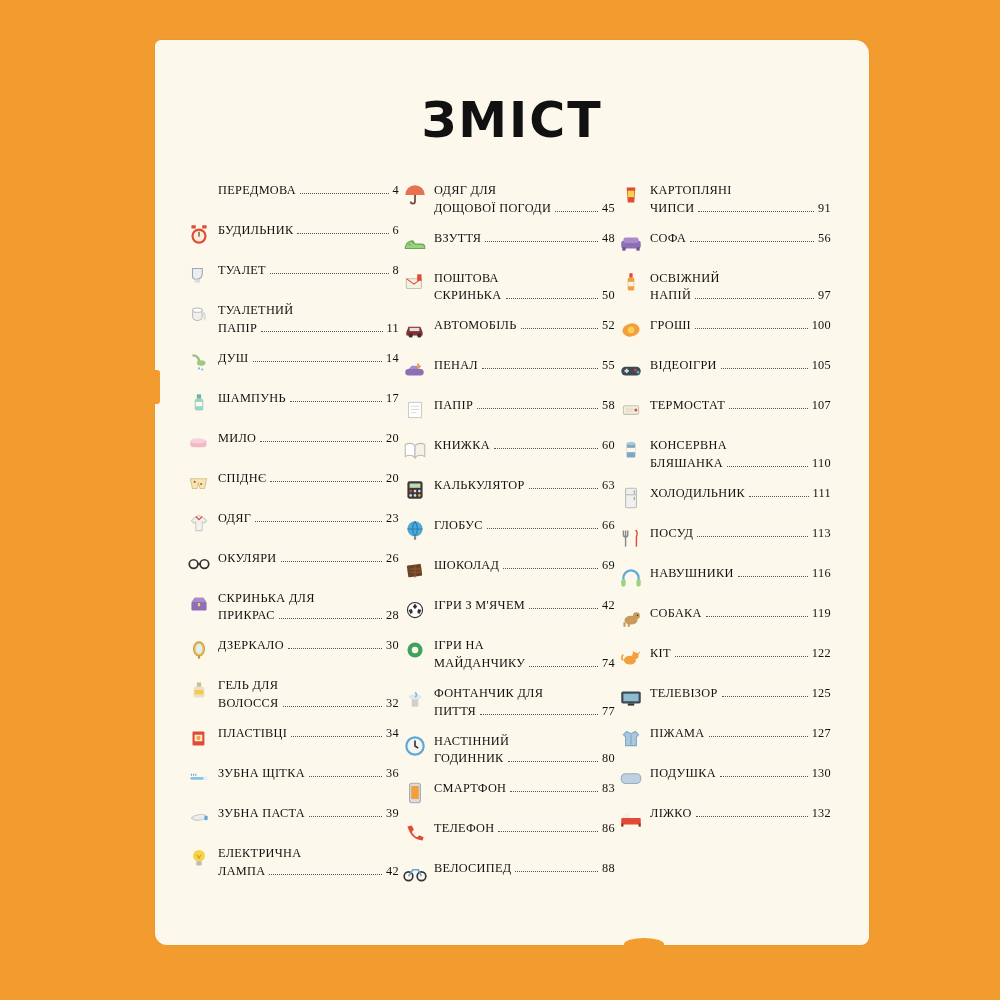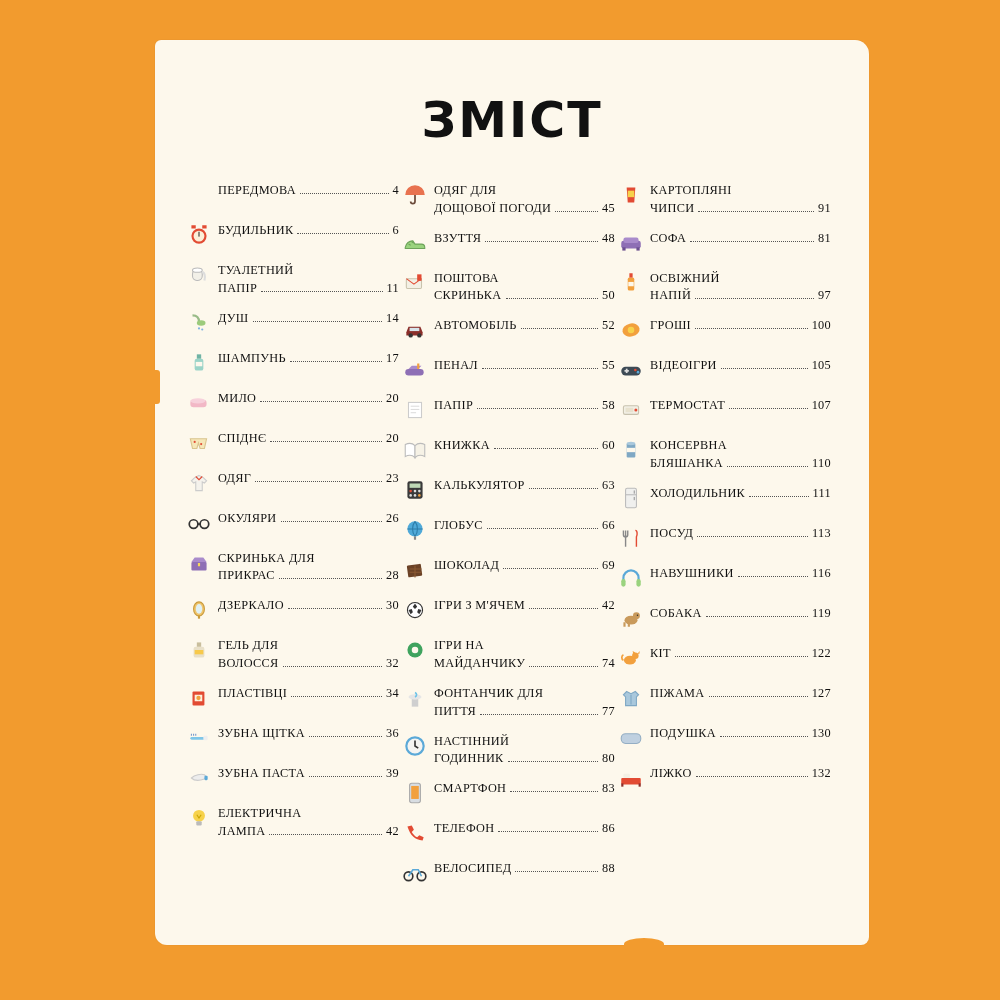--- a/index.html
+++ b/index.html
@@ -152,20 +152,35 @@
               <div class="row2">
                 <span class="label">БУДИЛЬНИК</span>
                 <span class="dots"></span>
                 <span class="pg">6</span>
               </div>
             </div>
           </div>
           <div class="entry">
             <div class="icon">
               <svg width="26" height="26" viewBox="0 0 24 24">
+                <path d="M6 6h9v5a5 5 0 0 1-5 5H9a3 3 0 0 1-3-3z" fill="#EDEDF2" stroke="#9aa" stroke-width="1"></path>
+                <rect x="8" y="16" width="5" height="3" fill="#DDD"></rect>
+              </svg>
+            </div>
+            <div class="entry-body">
+              <div class="row2">
+                <span class="label">ТУАЛЕТ</span>
+                <span class="dots"></span>
+                <span class="pg">8</span>
+              </div>
+            </div>
+          </div>
+          <div class="entry">
+            <div class="icon">
+              <svg width="26" height="26" viewBox="0 0 24 24">
                 <rect x="6" y="7" width="9" height="10" rx="4" fill="#F2F0E8" stroke="#bbb"></rect>
                 <ellipse cx="10.5" cy="7.5" rx="4.5" ry="2" fill="#fff" stroke="#bbb"></ellipse>
                 <path d="M15 9c2 1 3 4 2 8" stroke="#ddd" fill="none" stroke-width="2"></path>
               </svg>
             </div>
             <div class="entry-body">
               <div class="row1">
                 <span class="label">ТУАЛЕТНИЙ</span>
               </div>
               <div class="row2">
@@ -704,21 +719,21 @@
                 <rect x="3" y="10" width="18" height="7" rx="2" fill="#8E6FB5"></rect>
                 <rect x="5" y="7" width="14" height="5" rx="2" fill="#A98BCB"></rect>
                 <rect x="4" y="16" width="3" height="3" fill="#6B4F8F"></rect>
                 <rect x="17" y="16" width="3" height="3" fill="#6B4F8F"></rect>
               </svg>
             </div>
             <div class="entry-body">
               <div class="row2">
                 <span class="label">СОФА</span>
                 <span class="dots"></span>
-                <span class="pg">81</span>
+                <span class="pg">56</span>
               </div>
             </div>
           </div>
           <div class="entry">
             <div class="icon">
               <svg width="26" height="26" viewBox="0 0 24 24">
                 <rect x="9" y="7" width="6" height="12" rx="1.5" fill="#F2A03D"></rect>
                 <rect x="10.5" y="3" width="3" height="4" fill="#E24B33"></rect>
                 <rect x="9.5" y="11" width="5" height="4" fill="#FDF8EC"></rect>
               </svg>
@@ -874,20 +889,36 @@
                 <circle cx="16" cy="10" r="3" fill="#F2A03D"></circle>
                 <path d="M14 8l-0.5-2.5L16 7zM18 8l2-2.5-0.2 2.6z" fill="#F2A03D"></path>
                 <path d="M5 14c-2-1-2-4 0-5" stroke="#F2A03D" fill="none" stroke-width="1.6"></path>
               </svg>
             </div>
             <div class="entry-body">
               <div class="row2">
                 <span class="label">КІТ</span>
                 <span class="dots"></span>
                 <span class="pg">122</span>
+              </div>
+            </div>
+          </div>
+          <div class="entry">
+            <div class="icon">
+              <svg width="26" height="26" viewBox="0 0 24 24">
+                <rect x="3" y="6" width="18" height="11" rx="1.5" fill="#3D4A55"></rect>
+                <rect x="5" y="8" width="14" height="7" fill="#8FBBD1"></rect>
+                <rect x="9" y="17" width="6" height="2" fill="#2B353D"></rect>
+              </svg>
+            </div>
+            <div class="entry-body">
+              <div class="row2">
+                <span class="label">ТЕЛЕВІЗОР</span>
+                <span class="dots"></span>
+                <span class="pg">125</span>
               </div>
             </div>
           </div>
           <div class="entry">
             <div class="icon">
               <svg width="26" height="26" viewBox="0 0 24 24">
                 <path d="M8 6l4 2 4-2 3 3-2 2v8H7v-8L5 9z" fill="#A9C8DC" stroke="#7FA8C4"></path>
                 <path d="M12 9v9" stroke="#7FA8C4"></path>
               </svg>
             </div>

